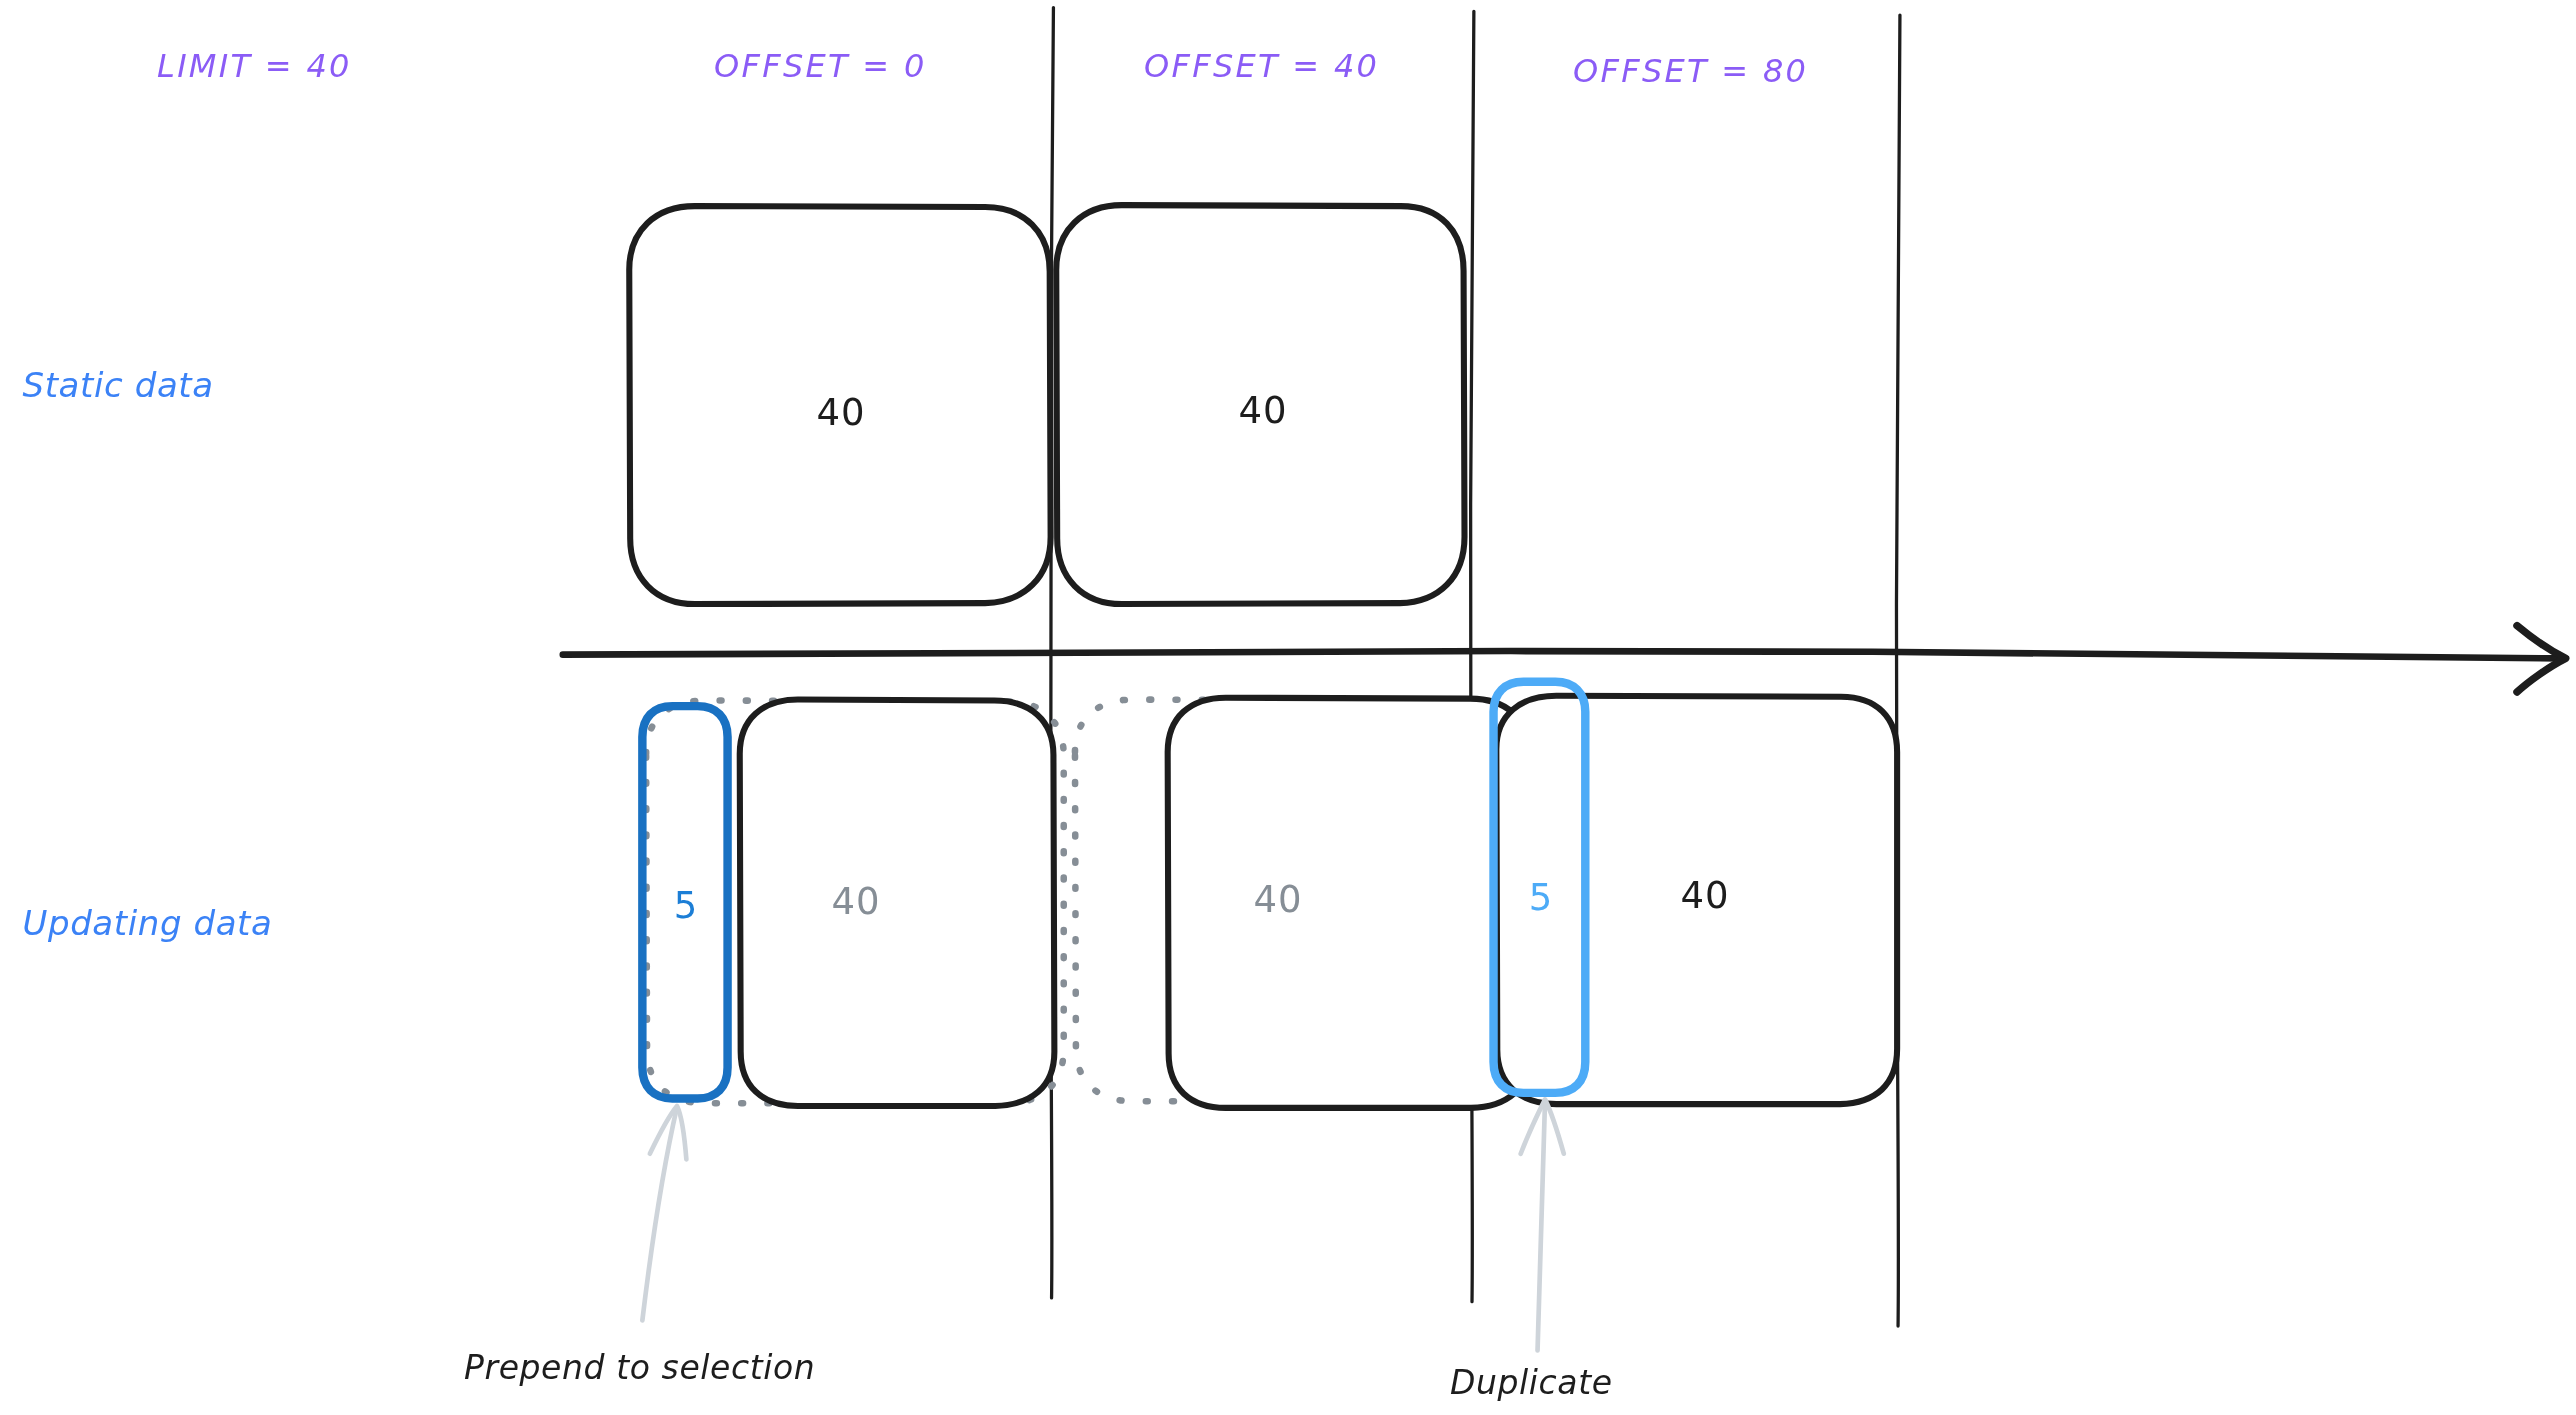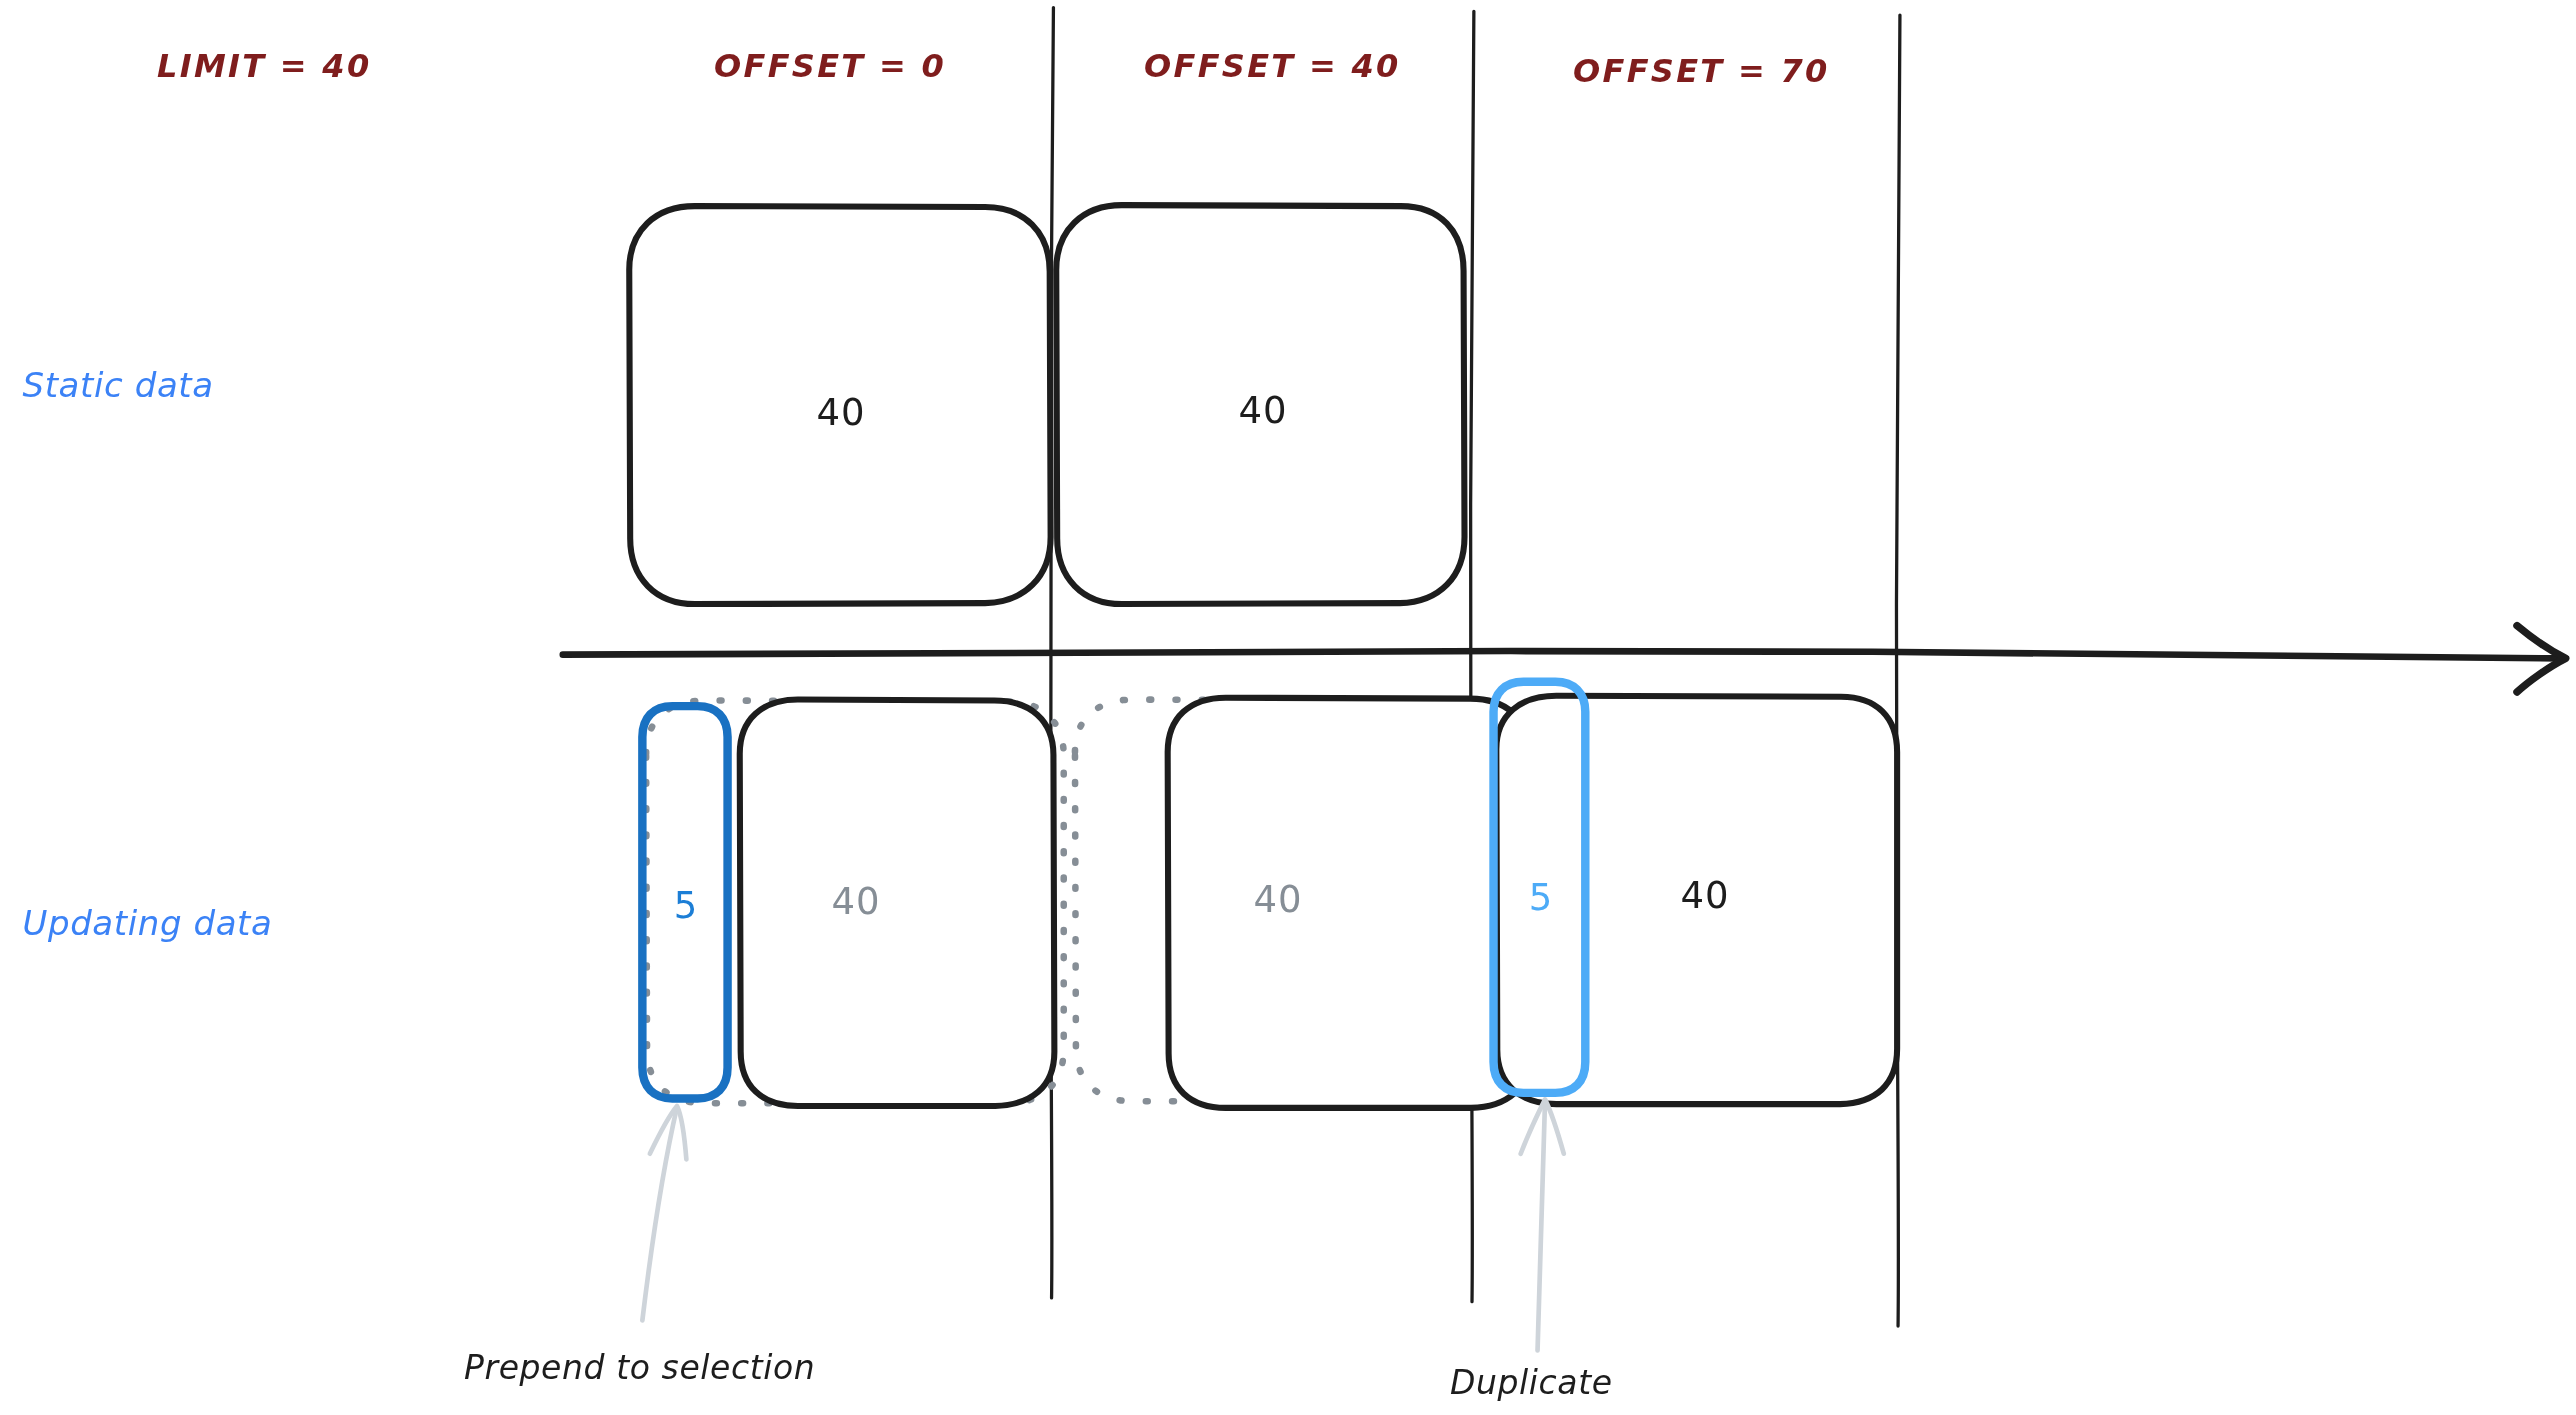--- a/index.html
+++ b/index.html
@@ -10,22 +10,22 @@
   }
   #stage{position:absolute;left:0;top:0;width:2576px;height:1416px;}
   svg.layer{position:absolute;left:0;top:0;width:2576px;height:1416px;overflow:visible;}
   .lbl{
     position:absolute;
     white-space:nowrap;
     font-family:"DejaVu Sans", sans-serif;
   }
   .axis-lbl{
     font-size:32px;
-    color:#7f1d1d;
-    font-weight:700;
+    color:#8b5cf6;
+    font-weight:400;
     letter-spacing:2.3px;
     font-style:italic;
   }
   .row-lbl{
     font-size:34px;
     color:#3b82f6;
     font-style:italic;
     letter-spacing:0.6px;
   }
   .note-lbl{
@@ -108,21 +108,21 @@
     <path d="M1642,1442 C1645,1330 1648,1240 1650,1175" fill="none" stroke="#ced4da" stroke-width="5" stroke-linecap="round"></path>
     <path d="M1624,1232 C1634,1206 1645,1184 1650,1174 C1655,1184 1663,1207 1670,1232" fill="none" stroke="#ced4da" stroke-width="5" stroke-linecap="round" stroke-linejoin="round"></path>
   </svg>
 
   <div class="lbl axis-lbl" style="left:157px;top:47px;">LIMIT = 40</div>
 
   <div class="lbl axis-lbl" style="left:714px;top:47px;">OFFSET = 0</div>
 
   <div class="lbl axis-lbl" style="left:1144px;top:47px;">OFFSET = 40</div>
 
-  <div class="lbl axis-lbl" style="left:1573px;top:52px;">OFFSET = 70</div>
+  <div class="lbl axis-lbl" style="left:1573px;top:52px;">OFFSET = 80</div>
 
   <div class="lbl row-lbl" style="left:22.5px;top:365px;">Static data</div>
 
   <div class="lbl row-lbl" style="left:22.5px;top:903px;">Updating data</div>
 
   <div class="boxnum num-black" style="left:841px;top:412px;">40</div>
 
   <div class="boxnum num-black" style="left:1263px;top:410px;">40</div>
 
   <div class="boxnum num-blue-dark" style="left:686px;top:905px;">5</div>

